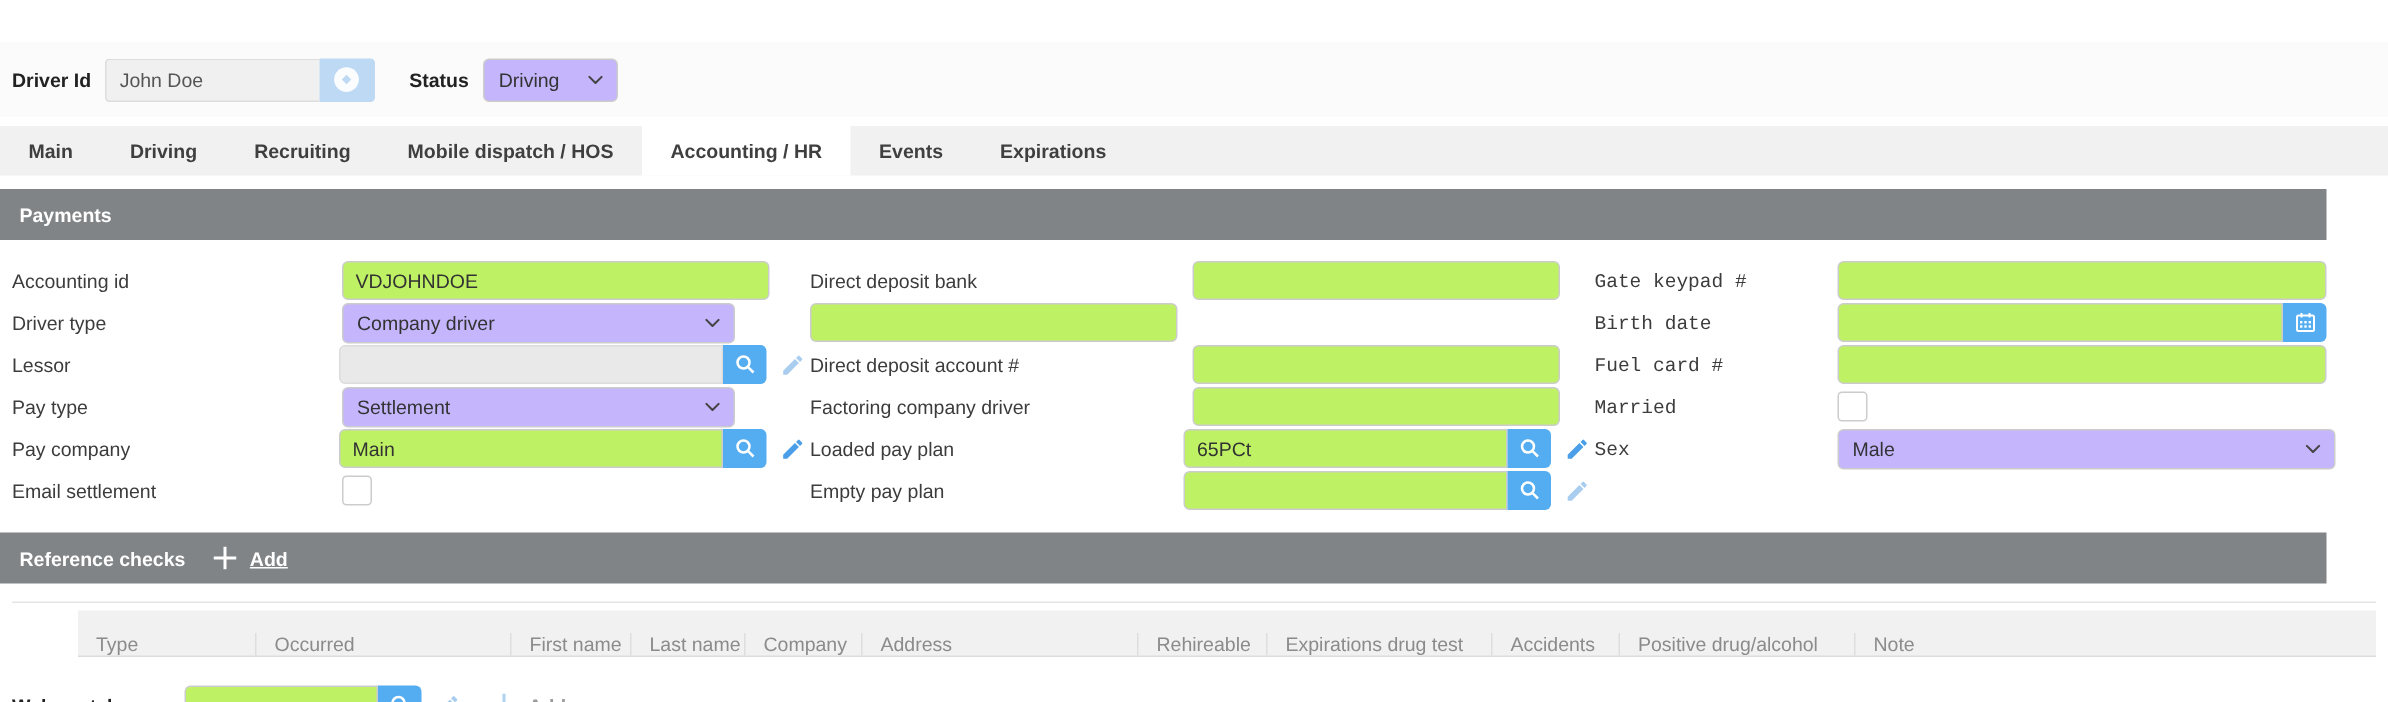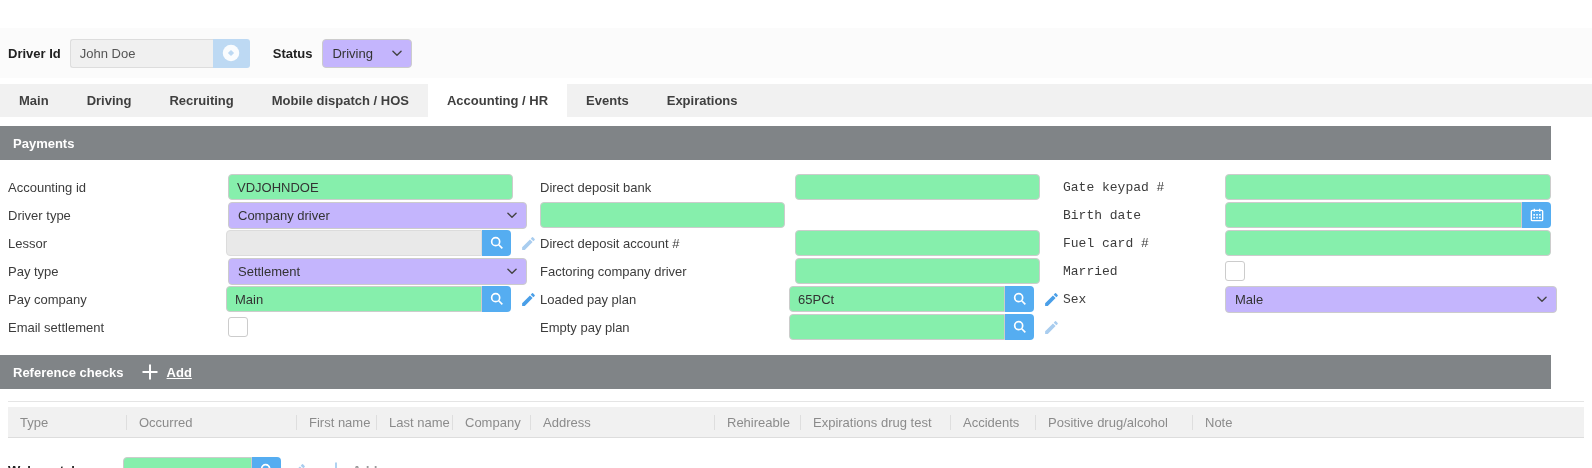--- a/index.html
+++ b/index.html
@@ -31,38 +31,38 @@
   .section-bar .add-link { color:#fff; font-weight:700; text-decoration:underline; margin-left:7px; cursor:pointer; }
   .section-bar .plus { margin-left:16px; display:flex; cursor:pointer; }
 
   
   .form { display:flex; padding:13px 0 10px 8px; }
   .col1 { width:532px; } .col2 { width:523px; } .col3 { flex:1; }
   .frow { height:28px; display:flex; align-items:center; }
   .flabel { color:#3c3c3c; }
   .col1 .flabel { width:220px; } .col2 .flabel { width:255px; } .col3 .flabel { width:162px;font-family:Liberation Mono, monospace; }
   .tinput { height:26px; border:1px solid #ccc; border-radius:4px; padding:0 8px;
-    font:inherit; color:#333; outline:none; background:#86efac; }
+    font:inherit; color:#333; outline:none; background:#bef264; }
   .combo { display:flex; align-items:center; }
   .combo .tinput { border-radius:4px 0 0 4px; }
   .w1 { width:285px; } .w1s { width:256px; }
   .w2 { width:245px; } .w2s { width:216px; }
   .w3 { width:326px; } .w3s { width:297px; }
-  .sel1 { width:299px; } .sel3 { width:332px; }
+  .sel1 { width:262px; } .sel3 { width:332px; }
   .sq-btn { width:29px; height:26px; background:#55adf1; border:none; border-radius:0 4px 4px 0;
     display:flex; align-items:center; justify-content:center; cursor:pointer; flex-shrink:0; }
   .pencil-btn { width:24px; height:26px; background:transparent; border:none; margin-left:5px;
     display:flex; align-items:center; justify-content:center; cursor:pointer; }
   .tinput.disabled { background:#e9e9e9; border-color:#dcdcdc; }
   .checkbox { width:20px; height:20px; border:1px solid #ccc; border-radius:3px; background:#fff; cursor:pointer; }
 
   
   .rtable { margin:12px 8px 0 8px; border-top:1px solid #e5e5e5; }
-  .thead { display:flex; background:#f1f1f1; height:31px; align-items:center;
-    border-bottom:1px solid #ddd; margin-top:5px; }
+  .thead { display:flex; background:#f1f1f1; height:31px; align-items:flex-end;
+    border-bottom:1px solid #ddd; margin-top:5px;margin-left:44px; }
   .th { display:flex; align-items:center; padding:0 12px; color:#8b8b8b; white-space:nowrap;
     overflow:hidden; border-left:1px solid #dedede; }
   .th:first-child { border-left:none; }
   .c0{width:118px}.c1{width:170px}.c2{width:80px}.c3{width:76px}.c4{width:78px}.c5{width:184px}
   .c6{width:86px}.c7{width:150px}.c8{width:85px}.c9{width:157px}.c10{flex:1}
 
   
   .webportal { margin-top:19px; padding-left:8px; display:flex; align-items:center; }
   .webportal .blabel { margin-right:10px; }
   .wp-input { width:129px; }

